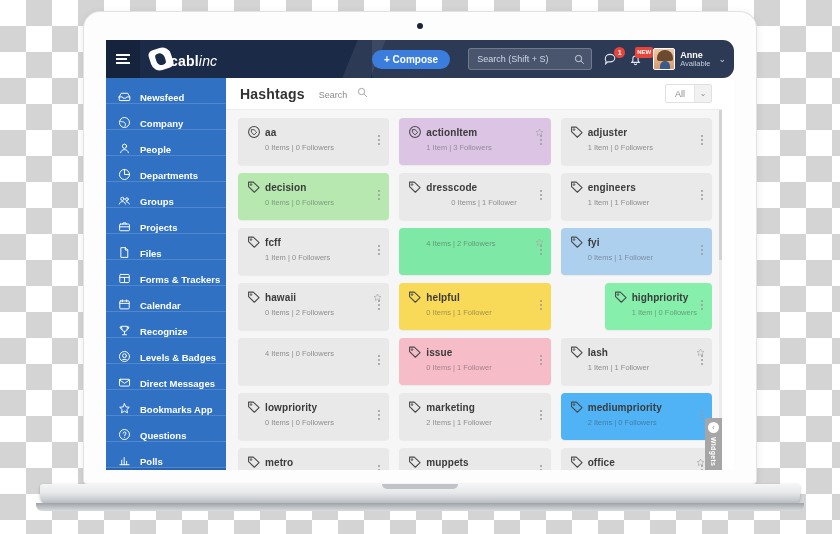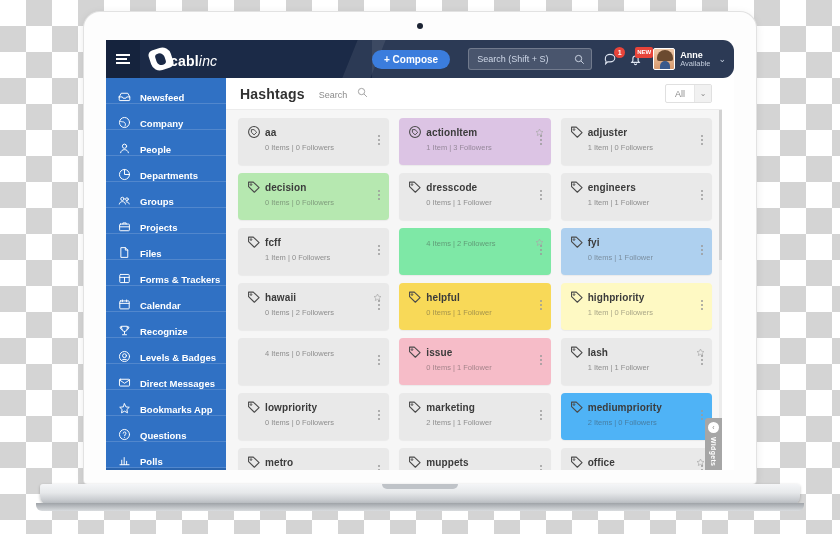--- a/index.html
+++ b/index.html
@@ -523,21 +523,21 @@
                     </svg></span>
                   <span class="card-name">decision</span>
                 </div>
                 <div class="card-meta">0 Items | 0 Followers</div>
                 <div class="card-kebab">
                   <i></i>
                   <i></i>
                   <i></i>
                 </div>
               </div>
-              <div class="card" style="background: rgb(233, 233, 233);">
+              <div class="card" style="background: rgb(233, 233, 233); text-align: center;">
                 <div class="card-title-row">
                   <span class="tag-ico"><svg viewBox="0 0 16 16" width="14" height="14">
                       <path d="M1.8 2.4h5.4l6.6 6.4-5.4 5.2-6.6-6.4z" fill="none" stroke="#4a4a4a" stroke-width="1.25" stroke-linejoin="round"></path>
                       <circle cx="4.6" cy="5.2" r=".95" fill="none" stroke="#4a4a4a" stroke-width="1.1"></circle>
                     </svg></span>
                   <span class="card-name">dresscode</span>
                 </div>
                 <div class="card-meta">0 Items | 1 Follower</div>
                 <div class="card-kebab">
                   <i></i>
@@ -627,21 +627,21 @@
                     </svg></span>
                   <span class="card-name">helpful</span>
                 </div>
                 <div class="card-meta">0 Items | 1 Follower</div>
                 <div class="card-kebab">
                   <i></i>
                   <i></i>
                   <i></i>
                 </div>
               </div>
-              <div class="card tinted" style="background: #fef9c3;">
+              <div class="card tinted" style="background: #86efac; margin-left: 44px;">
                 <div class="card-title-row">
                   <span class="tag-ico"><svg viewBox="0 0 16 16" width="14" height="14">
                       <path d="M1.8 2.4h5.4l6.6 6.4-5.4 5.2-6.6-6.4z" fill="none" stroke="#4a4a4a" stroke-width="1.25" stroke-linejoin="round"></path>
                       <circle cx="4.6" cy="5.2" r=".95" fill="none" stroke="#4a4a4a" stroke-width="1.1"></circle>
                     </svg></span>
                   <span class="card-name">highpriority</span>
                 </div>
                 <div class="card-meta">1 Item | 0 Followers</div>
                 <div class="card-kebab">
                   <i></i>

